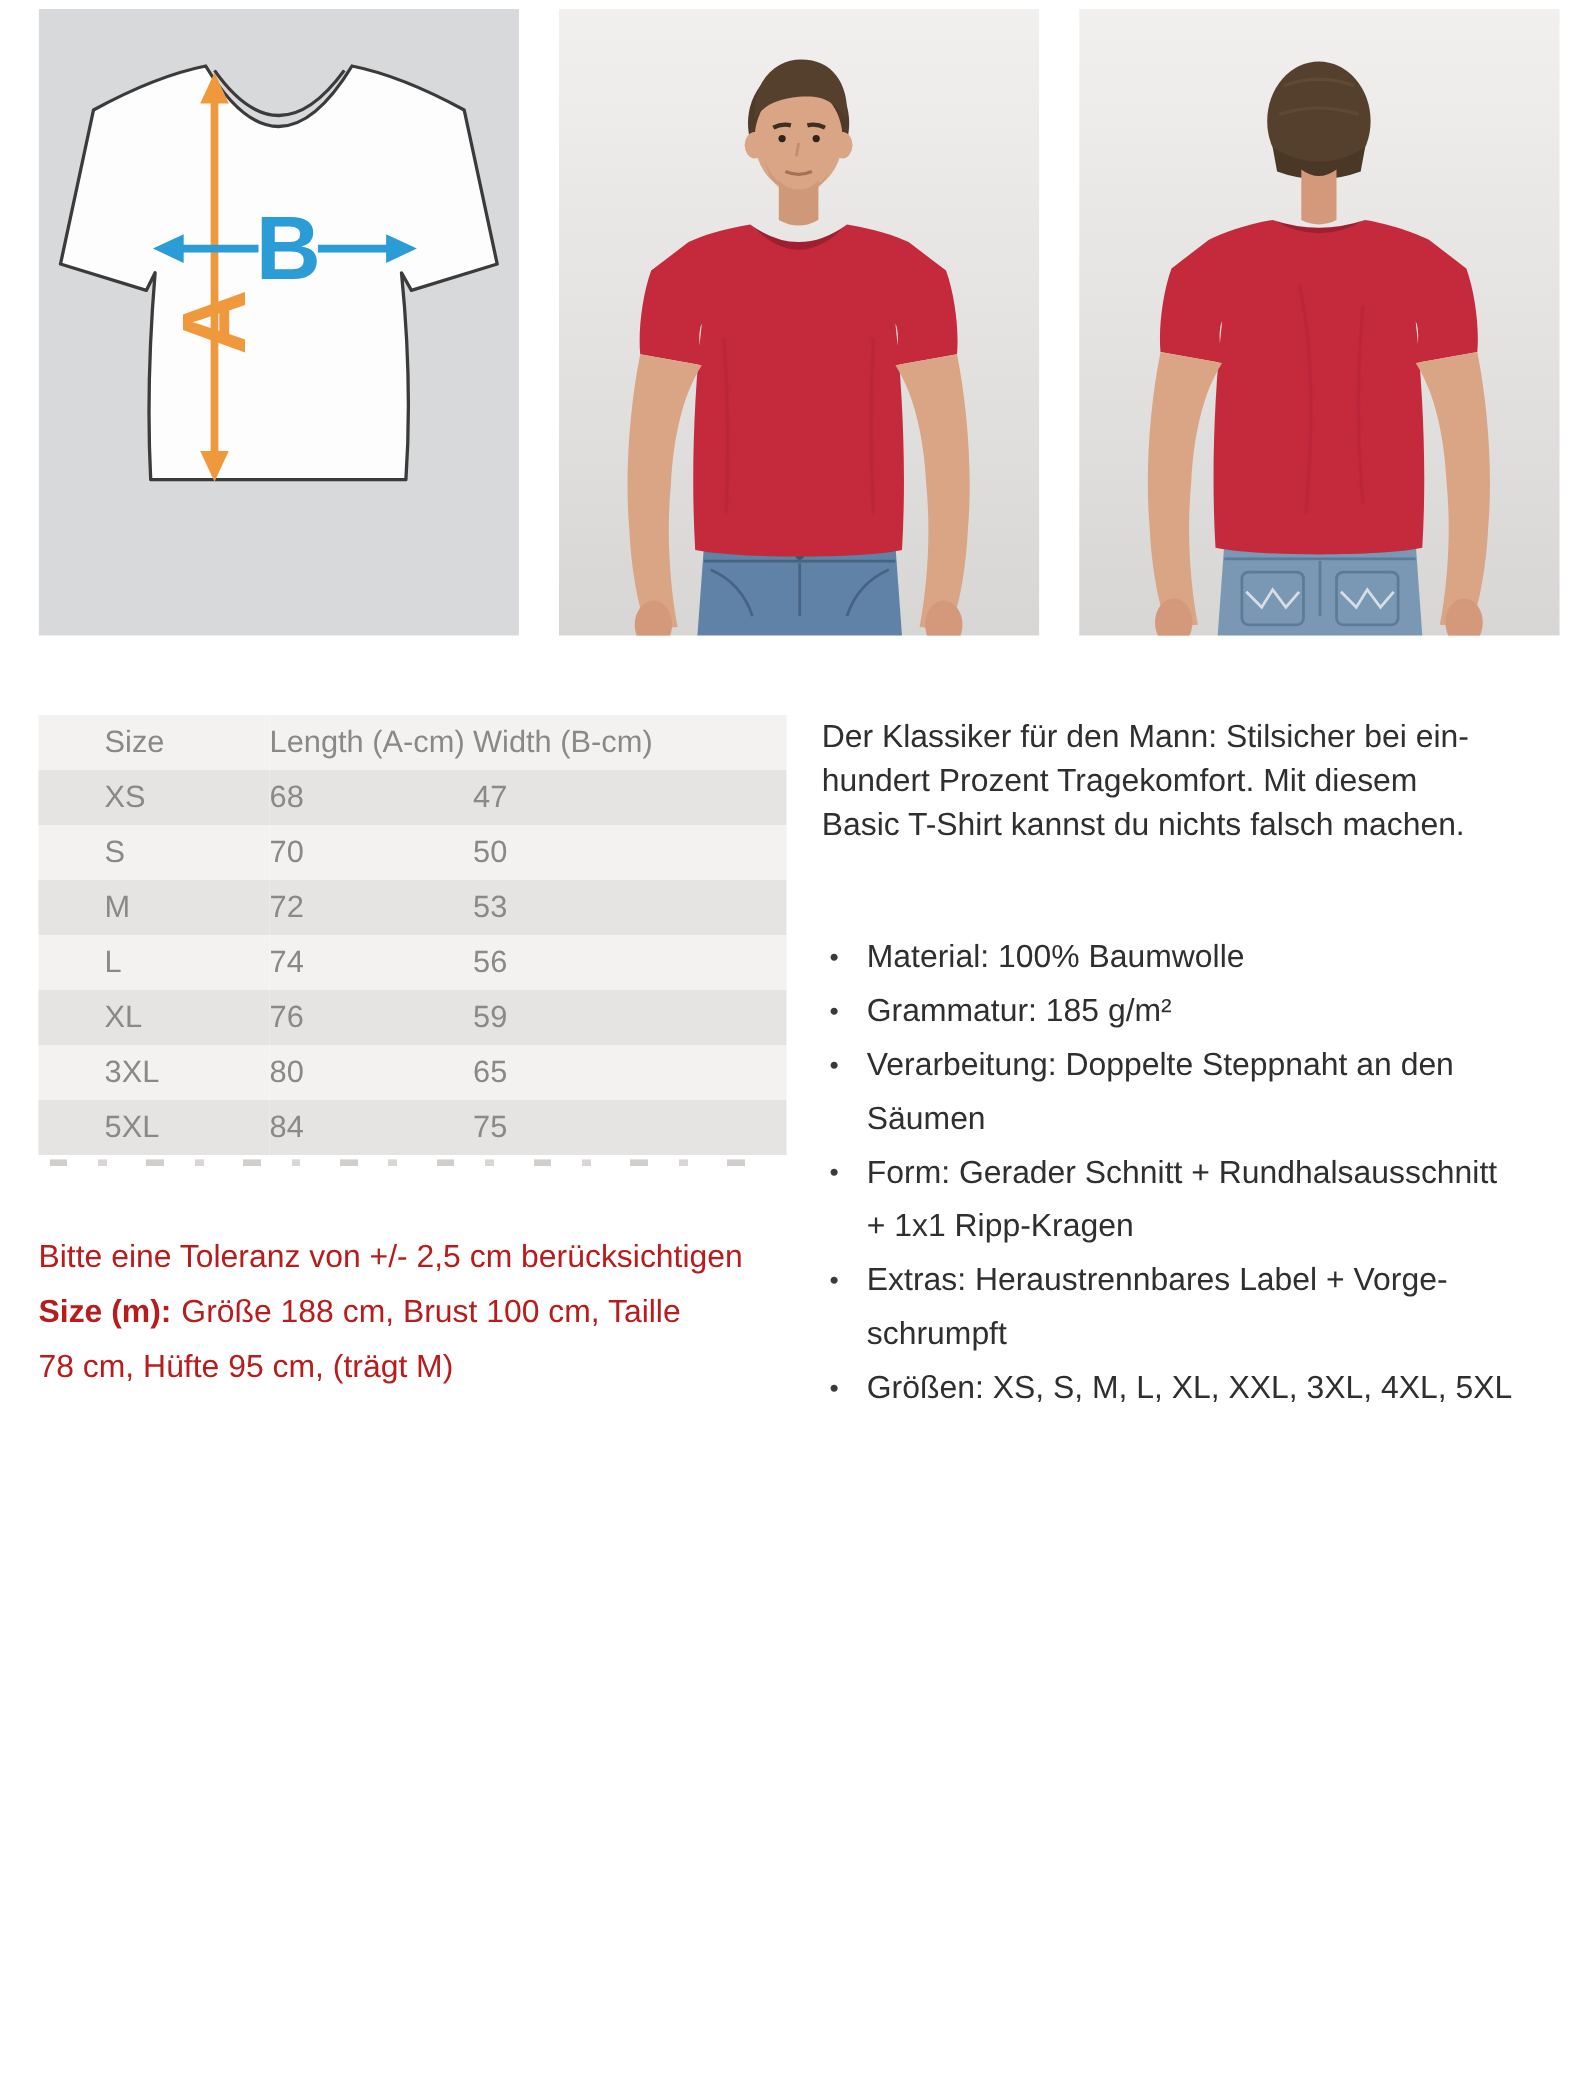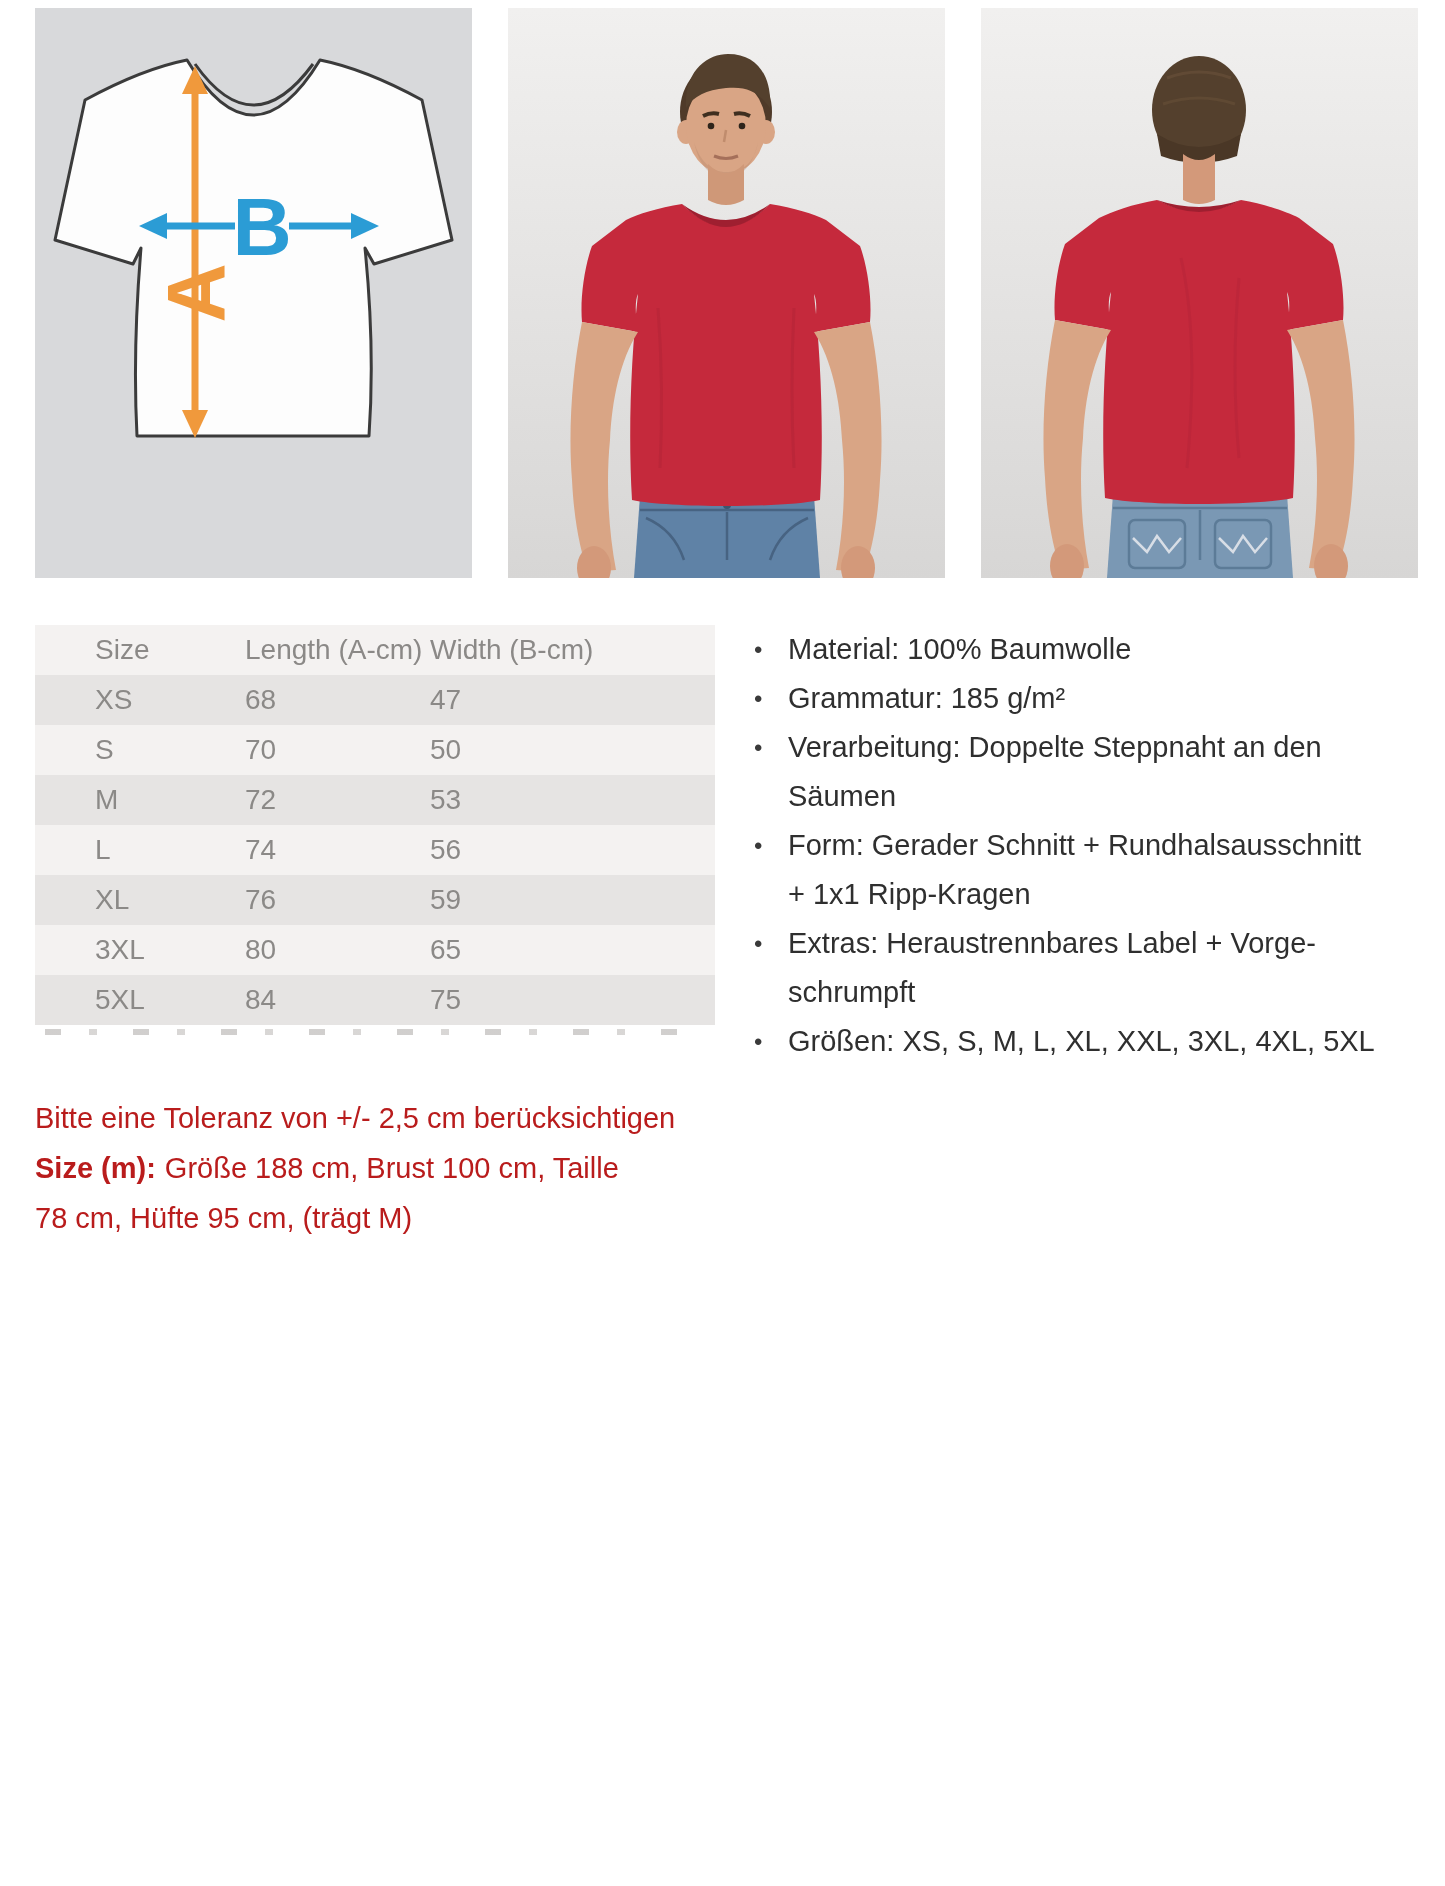--- a/index.html
+++ b/index.html
@@ -7,21 +7,21 @@
     width:1445px;height:1886px;background:#ffffff;position:relative;
     font-family:"Liberation Sans", sans-serif;color:#333;overflow:hidden;
   }
   .top-row{
     display:grid;grid-template-columns:437px 437px 437px;gap:36px;
     padding:8px 0 0 35px;
   }
   .panel{width:437px;height:570px;overflow:hidden;}
   .panel svg{display:block;}
   .content-row{
-    display:flex;gap:32px;padding:0 0 0 35px;margin-top:47px;align-items:flex-start;
+    display:flex;gap:32px;padding:0 0 0 35px;margin-top:72px;align-items:flex-start;
   }
   .left-col{width:680px;flex:0 0 auto;}
   .right-col{width:663px;flex:0 0 auto;}
 
   
   table.size-table{border-collapse:collapse;width:680px;table-layout:fixed;
     font-size:28px;color:#8b8987;}
   table.size-table col.c1{width:210px;}
   table.size-table col.c2{width:185px;}
   table.size-table th, table.size-table td{
@@ -277,20 +277,23 @@
     <div class="cropped-row-remnant"></div>
 
     <div class="notes">
       <p>Bitte eine Toleranz von +/- 2,5 cm berücksichtigen</p>
       <p><strong>Size (m):</strong><span class="pre">Größe 188 cm, Brust 100 cm, Taille
 78 cm, Hüfte 95 cm, (trägt M)</span></p>
     </div>
   </div>
 
   <div class="right-col">
+    <p class="intro">Der Klassiker für den Mann: Stilsicher bei ein-
+hundert Prozent Tragekomfort. Mit diesem
+Basic T-Shirt kannst du nichts falsch machen.</p>
     <ul class="bullet-list">
       <li>
         <span class="bullet">•</span>
         <span class="li-text">Material: 100% Baumwolle</span>
       </li>
       <li>
         <span class="bullet">•</span>
         <span class="li-text">Grammatur: 185 g/m²</span>
       </li>
       <li>

